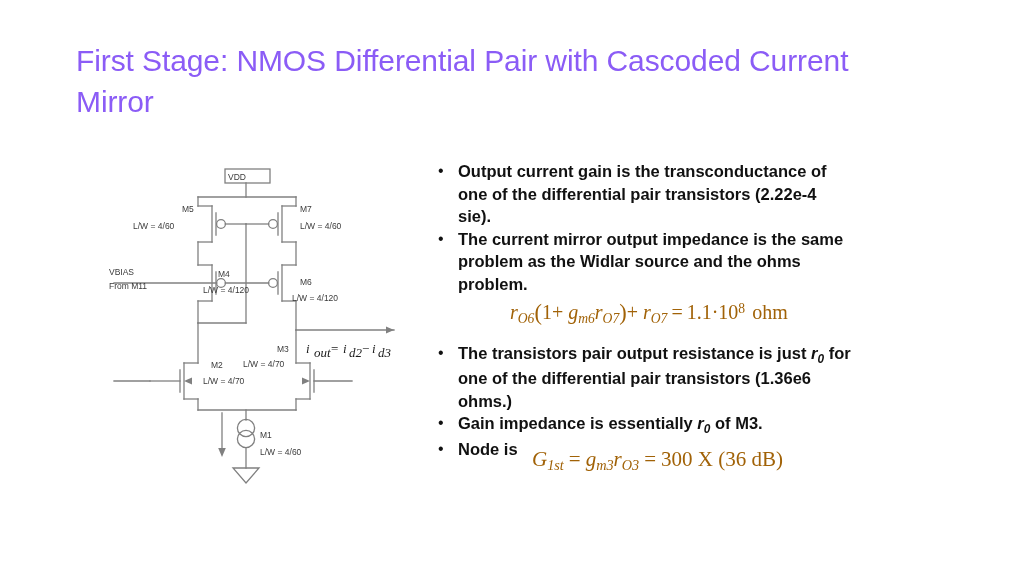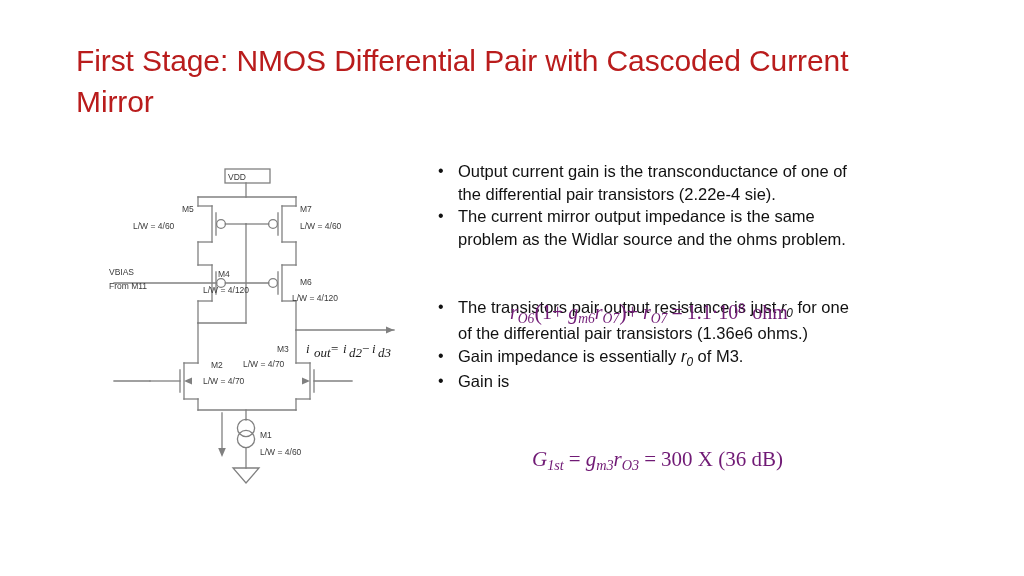--- a/index.html
+++ b/index.html
@@ -18,21 +18,21 @@
 
   
   #slide-title {
     position: absolute;
     left: 76px;
     top: 40px;
     width: 800px;
     font-size: 30px;
     line-height: 1.38;
     font-weight: 400;
-    color: #b91c1c;
+    color: #8b5cf6;
     letter-spacing: -0.1px;
   }
 
   
   #circuit {
     position: absolute;
     left: 100px;
     top: 165px;
     width: 340px;
     height: 320px;
@@ -57,33 +57,34 @@
     width: 26px;
     flex: 0 0 26px;
     text-align: left;
     padding-left: 6px;
     box-sizing: border-box;
     font-size: 16px;
     line-height: 1.37;
   }
   .bullet-text {
     flex: 1 1 auto;
+    font-weight: bold;
   }
   .bullet-text i {
     font-style: italic;
   }
   .bullet-text sub {
     font-size: 0.72em;
     font-style: italic;
   }
 
   
   .equation {
     font-family: "Liberation Serif", "DejaVu Serif", serif;
-    color: #701a75;
+    color: #a16207;
     white-space: nowrap;
   }
   #eq-rout {
     position: absolute;
     left: 510px;
     top: 300px;
     font-size: 20px;
   }
   #eq-gain {
     position: absolute;
@@ -258,21 +259,21 @@
     <span class="bullet-text"><span>The transistors pair output resistance is just </span><i>r</i><sub>0</sub><span> for one of the differential pair transistors (1.36e6 ohms.)</span></span>
   </div>
 
   <div class="bullet-row">
     <span class="bullet-dot">•</span>
     <span class="bullet-text"><span>Gain impedance is essentially </span><i>r</i><sub>0</sub><span> of M3.</span></span>
   </div>
 
   <div class="bullet-row bullet-gain-row">
     <span class="bullet-dot">•</span>
-    <span class="bullet-text">Gain is</span>
+    <span class="bullet-text">Node is</span>
   </div>
 </div>
 
 <div id="eq-rout" class="equation">
   <span class="mvar">r</span><span class="msub">O6</span><span class="mparen">(</span><span class="mop">1+ </span><span class="mvar">g</span><span class="msub">m6</span><span class="mvar">r</span><span class="msub">O7</span><span class="mparen">)</span><span class="mop">+ </span><span class="mvar">r</span><span class="msub">O7</span><span class="mop" style="padding:0 4px">=</span><span class="mop">1.1·10</span><span class="msup">8</span><span class="mop" style="padding-left:7px">ohm</span>
 </div>
 
 <div id="eq-gain" class="equation">
   <span class="mvar">G</span><span class="msub">1st</span><span class="mop" style="padding:0 5px">=</span><span class="mvar">g</span><span class="msub">m3</span><span class="mvar">r</span><span class="msub">O3</span><span class="mop" style="padding:0 5px">=</span><span class="mop">300 X (36 dB)</span>
 </div>

